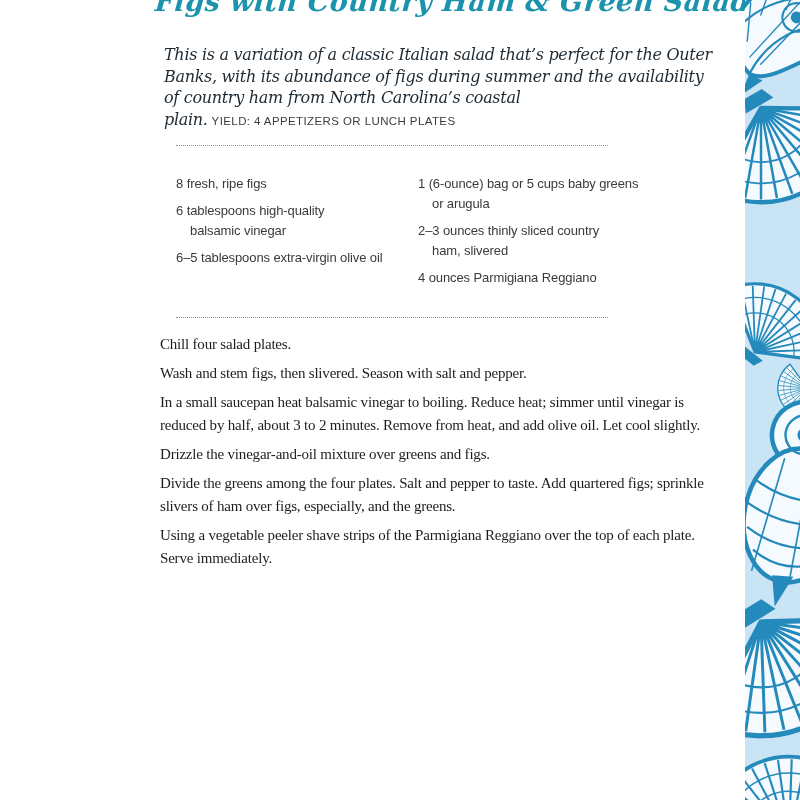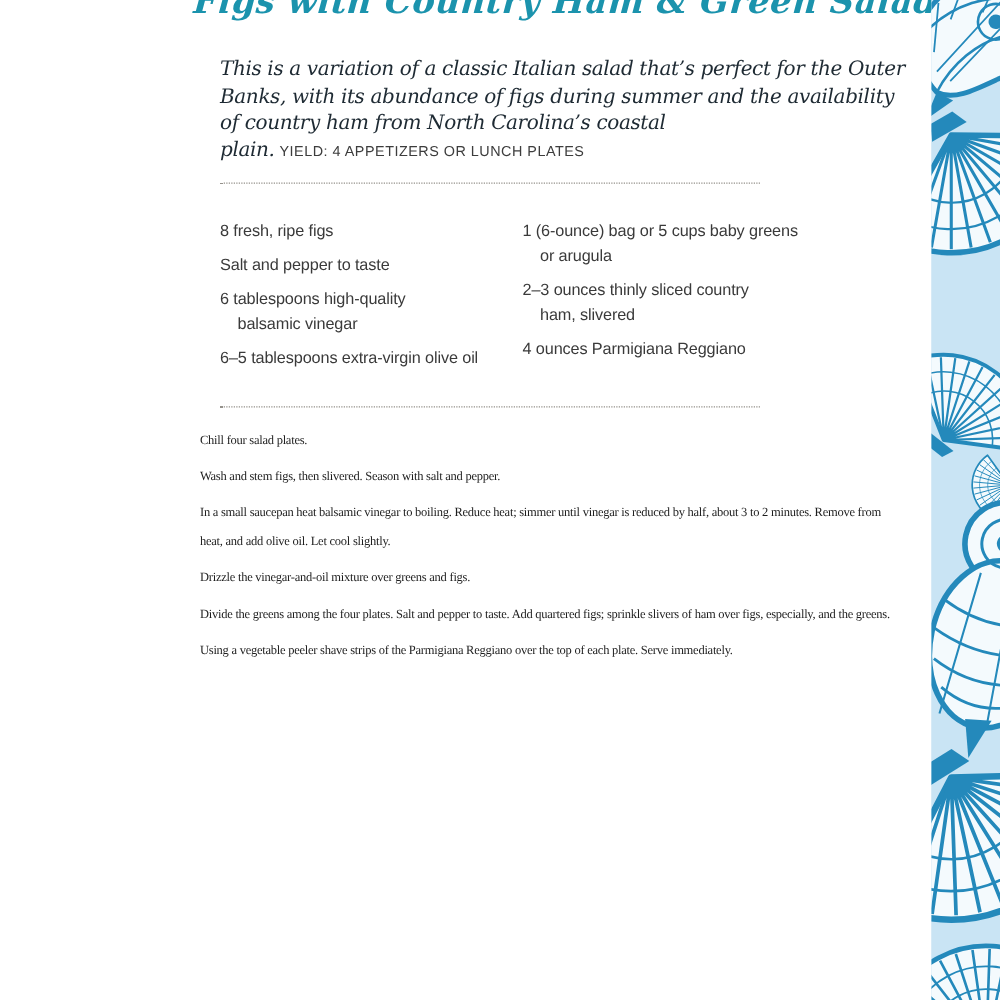--- a/index.html
+++ b/index.html
@@ -29,21 +29,21 @@
     font-style: italic;
     font-weight: bold;
     font-size: 27px;
     letter-spacing: 0.5px;
     color: #1b93ad;
     transform: skewX(-4deg);
     transform-origin: left bottom;
     white-space: nowrap;
   }
   p.intro {
-    margin: 27px 0 0 16px;
+    margin: 27px 0 0 4px;
     width: 552px;
     font-family: "DejaVu Serif", serif;
     font-style: italic;
     font-size: 16px;
     line-height: 21.5px;
     letter-spacing: -0.3px;
     color: #1e2a33;
   }
   .yield {
     font-family: "Liberation Sans", sans-serif;
@@ -84,21 +84,21 @@
     padding-left: 14px;
     text-indent: -14px;
   }
   .instructions {
     margin-top: 15px;
     width: 560px;
   }
   .instructions p {
     margin: 0 0 6px 0;
     font-family: "Liberation Serif", serif;
-    font-size: 10px;
+    font-size: 15px;
     line-height: 23px;
     letter-spacing: -0.2px;
     color: #1d1d1d;
   }
   aside.shell-sidebar {
     position: absolute;
     left: 745px;
     top: 0;
     width: 55px;
     height: 800px;
@@ -116,21 +116,20 @@
 
     <h1 class="recipe-title">Figs with Country Ham &amp; Green Salad</h1>
 
     <p class="intro"><span>This is a variation of a classic Italian salad that’s perfect for the Outer Banks, with its abundance of figs during summer and the availability of country ham from North Carolina’s coastal plain.</span><span class="yield"><span class="yield-label">YIELD:</span> <span>4 APPETIZERS OR LUNCH PLATES</span></span></p>
 
     <div class="divider top"></div>
 
     <div class="ingredients">
       <ul class="col-left">
         <li>8 fresh, ripe figs</li>
-        <li>Salt and pepper to taste</li>
         <li>6 tablespoons high-quality
 balsamic vinegar</li>
         <li>6–5 tablespoons extra-virgin olive oil</li>
       </ul>
       <ul class="col-right">
         <li>1 (6-ounce) bag or 5 cups baby greens
 or arugula</li>
         <li>2–3 ounces thinly sliced country
 ham, slivered</li>
         <li>4 ounces Parmigiana Reggiano</li>

